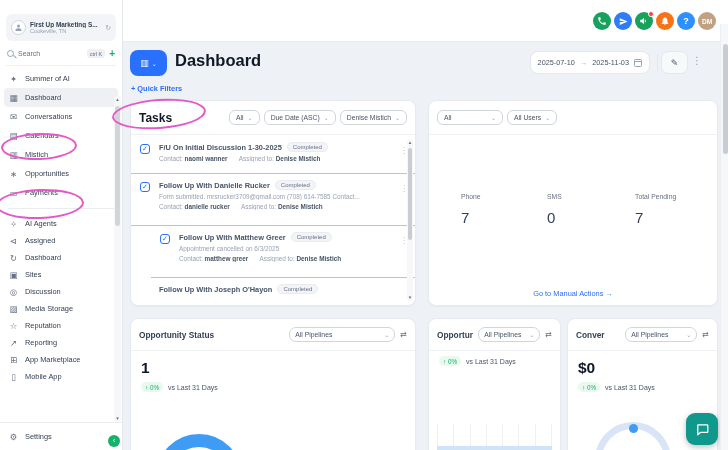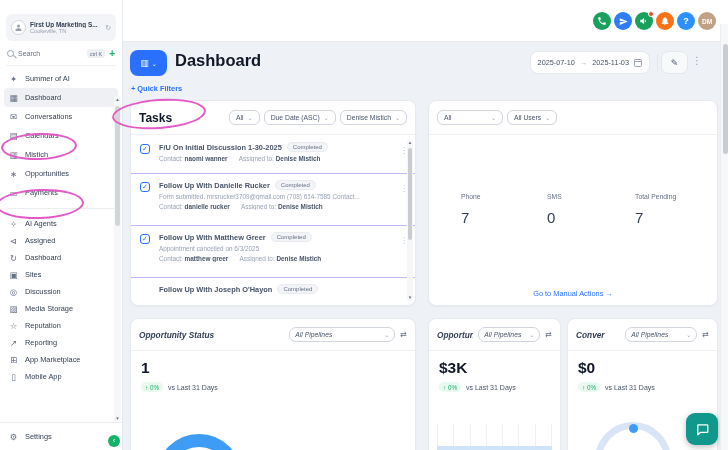--- a/index.html
+++ b/index.html
@@ -109,21 +109,21 @@
   .ls-thumb{position:absolute;left:1px;top:9px;width:4px;height:92px;background:#c9cdd3;border-radius:2px;}
 
   .ma-stats{position:absolute;left:32px;top:92px;display:flex;}
   .ma-col{display:flex;flex-direction:column;}
   .ma-col.c1{width:86px;}
   .ma-col.c2{width:88px;}
   .ma-label{font-size:6.8px;color:#667085;}
   .ma-value{font-size:15px;font-weight:500;color:#344054;margin-top:9px;}
   .ma-link{position:absolute;bottom:7px;left:0;right:0;text-align:center;font-size:7.4px;color:#2970ff;font-weight:500;}
 
-  .w-head{height:32px;display:flex;align-items:center;padding:0 8px;gap:5px;border-bottom:1px solid #eef0f3;font-style:italic;}
+  .w-head{height:32px;display:flex;align-items:center;padding:0 8px;gap:5px;border-bottom:1px solid #eef0f3;}
   .w-title{font-size:8.3px;font-weight:700;color:#344054;white-space:nowrap;overflow:hidden;min-width:0;flex-shrink:1;}
   .w-select{margin-left:auto;border:1px solid #d0d5dd;border-radius:7px;padding:3px 5px;font-size:6.8px;color:#475467;
             display:flex;align-items:center;justify-content:space-between;flex-shrink:0;white-space:nowrap;overflow:hidden;}
   .w-select::after{content:"⌄";color:#98a2b3;font-size:6px;margin-left:4px;}
   #w1 .w-select{width:106px;}
   #w2 .w-select{width:62px;}
   #w3 .w-select{width:72px;}
   .w-filter{color:#667085;font-size:8px;flex-shrink:0;}
   .w-value{margin:8px 0 0 10px;font-size:15.5px;font-weight:700;color:#101828;}
   .w-delta-row{margin:5px 0 0 10px;display:flex;align-items:center;gap:5px;}
@@ -346,21 +346,21 @@
         <div class="t-desc">Form submitted. mrsrucker3709@gmail.com (708) 614-7585 Contact...</div>
         <div class="t-meta">
           <span class="mlabel">Contact:</span>
           <span class="mval">danielle rucker</span>
           <span class="meta-gap"></span>
           <span class="mlabel">Assigned to:</span>
           <span class="mval">Denise Mistich</span>
         </div>
         <span class="t-dots">⋮</span>
       </div>
-      <div class="task" style="height:52px;">
+      <div class="task" style="height:52px;margin-left:20px;">
         <span class="task-check"></span>
         <div class="t-row">
           <span class="t-title">Follow Up With Matthew Greer</span>
           <span class="badge">Completed</span>
         </div>
         <div class="t-desc">Appointment cancelled on 6/3/2025</div>
         <div class="t-meta">
           <span class="mlabel">Contact:</span>
           <span class="mval">matthew greer</span>
           <span class="meta-gap"></span>
@@ -418,21 +418,20 @@
     </div>
     <div class="donut"></div>
   </div>
 
   <div class="card" id="w2">
     <div class="w-head">
       <span class="w-title">Opportuni</span>
       <span class="w-select">All Pipelines</span>
       <span class="w-filter">⇄</span>
     </div>
-    <div class="w-value">$3K</div>
     <div class="w-delta-row">
       <span class="w-delta">↑ 0%</span>
       <span class="w-compare">vs Last 31 Days</span>
     </div>
     <div class="bar-grid">
       <span></span>
         <span></span>
         <span></span>
         <span></span>
         <span></span>

